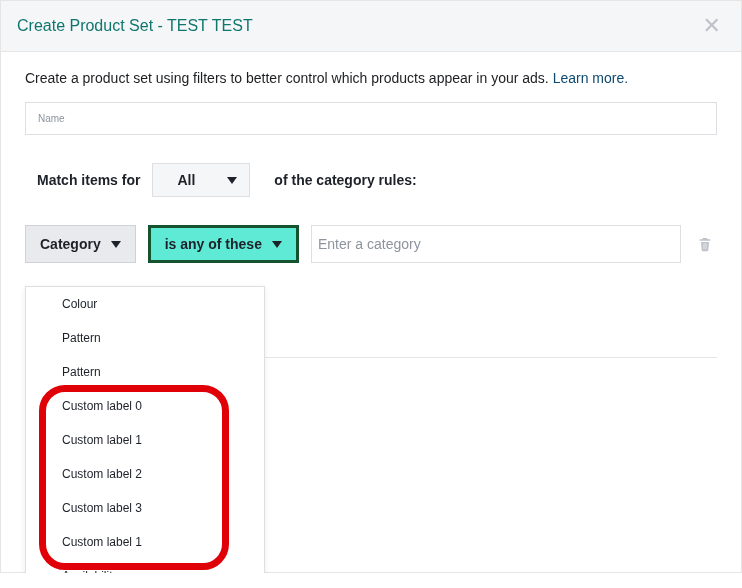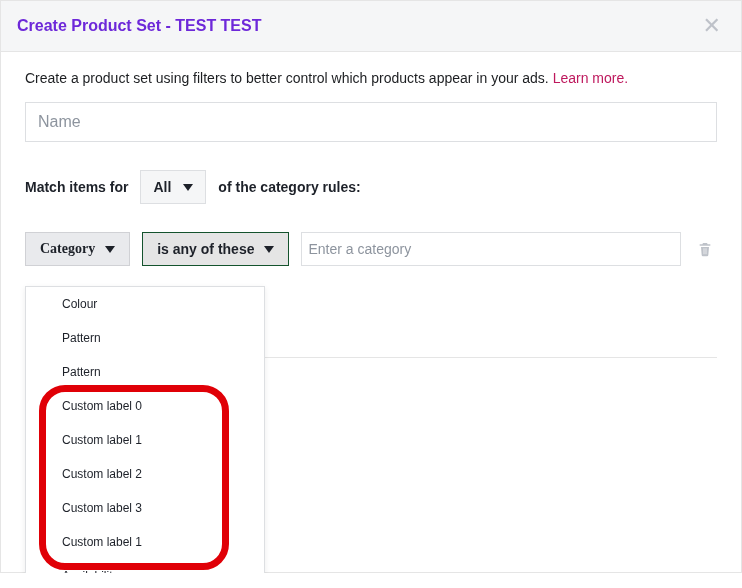--- a/index.html
+++ b/index.html
@@ -17,92 +17,91 @@
   .modal-header {
     background: #f5f6f7;
     border-bottom: 1px solid #e5e5e5;
     padding: 14px 16px;
     display: flex;
     align-items: center;
     justify-content: space-between;
   }
   .modal-title {
     font-size: 16px;
-    font-weight: 700;
-    color: #6d28d9;
+    font-weight: 400;
+    color: #0f766e;
   }
   .close-btn {
     color: #bec2c9;
     font-size: 22px;
     line-height: 1;
     cursor: pointer;
     background: none;
     border: none;
     padding: 0 4px;
   }
   .modal-body {
     padding: 18px 24px 40px 24px;
     position: relative;
     min-height: 520px;
   }
   .description {
     color: #1c1e21;
     margin-bottom: 16px;
   }
   .description a {
-    color: #be185d;
+    color: #0c4a6e;
     text-decoration: none;
   }
   .name-input {
     width: 100%;
     border: 1px solid #dddfe2;
     padding: 10px 12px;
-    font-size: 16px;
+    font-size: 10px;
     color: #1c1e21;
   }
   .name-input::placeholder { color: #8d949e; }
   .match-row {
     margin-top: 28px;
     display: flex;
     align-items: center;
     gap: 12px;
     font-weight: 700;
     font-size: 14px;
   }
-  .match-row span { font-weight: 700; }
+  .match-row span { font-weight: 700; margin-left: 12px; }
   .all-select {
     display: inline-flex;
     align-items: center;
-    gap: 12px;
+    gap: 20px;
     border: 1px solid #dddfe2;
     background: #f5f6f7;
     padding: 8px 12px;
     font-weight: 700;
     cursor: pointer;
   }
   .rules-row {
     margin-top: 28px;
     display: flex;
     align-items: stretch;
     gap: 12px;
   }
   .pill {
     display: inline-flex;
     align-items: center;
     gap: 10px;
-    border: 1px solid #14532d;
-    background: #e5e5e5;
+    border: 3px solid #14532d;
+    background: #5eead4;
     padding: 8px 14px;
     font-weight: 700;
     cursor: pointer;
   }
   .pill.category {
     background: #e9eaed;
     border: 1px solid #d0d1d5;
-    font-family: Liberation Serif, serif;
   }
   .cat-input {
     flex: 1;
     border: 1px solid #dddfe2;
     padding: 8px 6px;
     font-size: 14px;
   }
   .cat-input::placeholder { color: #8d949e; }
   .trash {
     color: #bec2c9;

